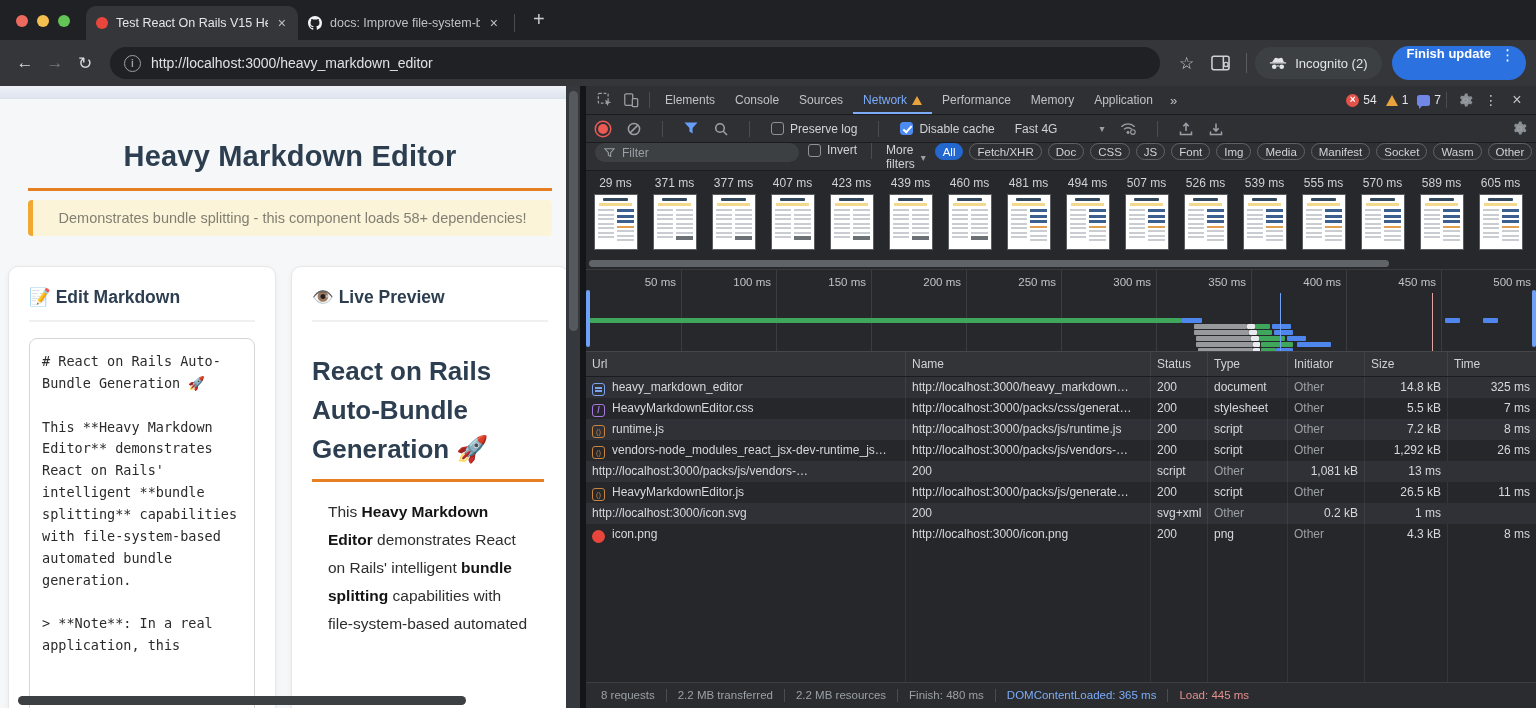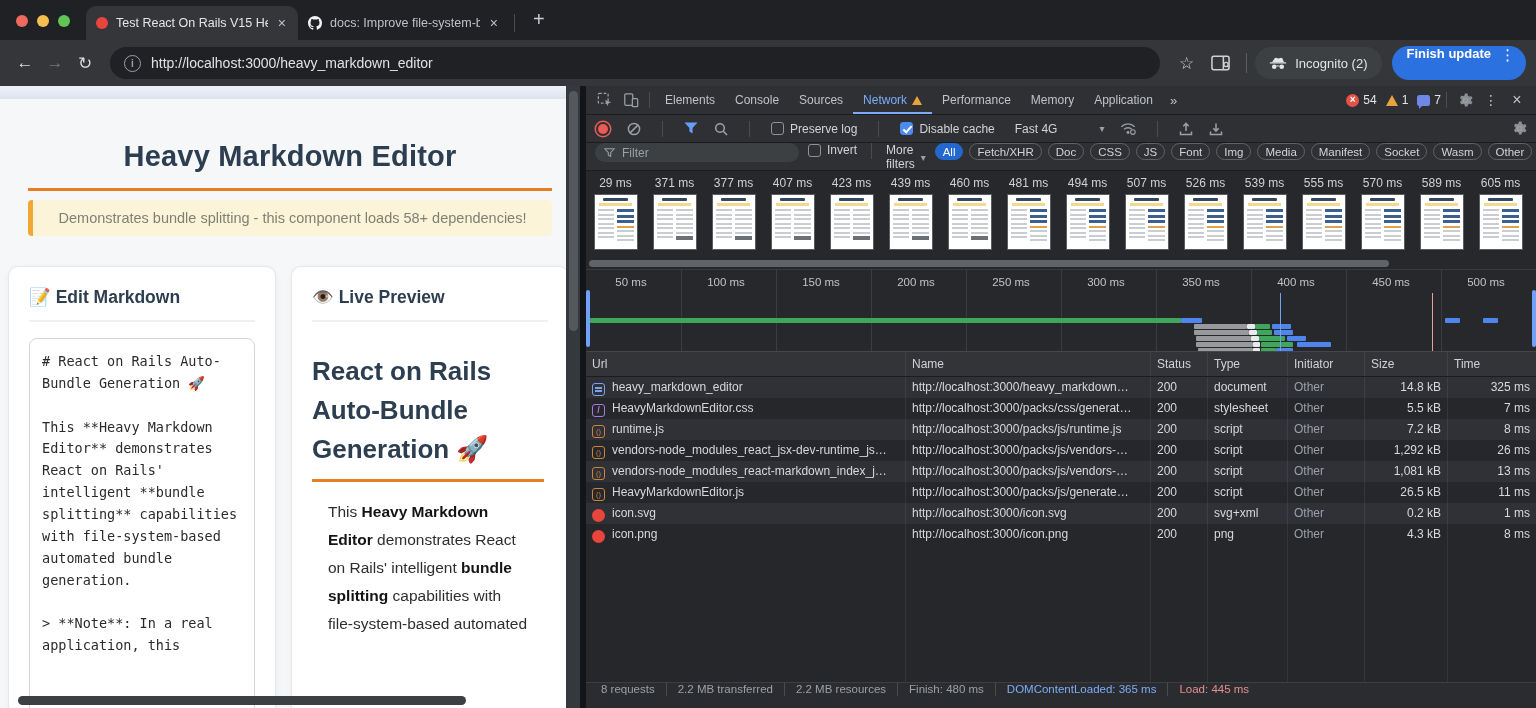--- a/index.html
+++ b/index.html
@@ -118,21 +118,21 @@
   .ft-col i{height:2px;background:#c9ccd1;display:block}
   .film-thumb.blue .ft-col.r i:nth-child(-n+3){background:#3b5f8f;height:3px}
   .film-thumb.blue .ft-col.r i:nth-child(4){background:#e0a050}
   .film-thumb.plain .ft-col.r i:nth-child(7){background:#6b7075;height:4px}
   
   .ovr-scroll{height:11px;background:#27282b;position:relative;flex:none}
   .ovr-thumb{position:absolute;left:3px;top:2px;height:7px;width:800px;background:#606367;border-radius:4px}
   .overview{height:81px;background:#27282b;border-top:1px solid #3a3b3e;border-bottom:1px solid #45464a;
             position:relative;overflow:hidden;flex:none}
   .ruler{display:flex;position:relative;z-index:2}
-  .tick{width:95px;flex:none;text-align:center;padding:6px 5px 0 0;box-sizing:border-box;color:#c0c3c7;font-size:11.5px}
+  .tick{width:95px;flex:none;text-align:right;padding:6px 5px 0 0;box-sizing:border-box;color:#c0c3c7;font-size:11.5px}
   .gline{position:absolute;top:0;bottom:0;width:1px;background:#3b3c40}
   .wbar{position:absolute;height:4.5px;border-radius:1px}
   .wbar.green{background:#3fa75b}.wbar.blue{background:#4e86ee}
   .wbar.gray{background:#97999c}.wbar.white{background:#e8eaed}
   .vline{position:absolute;top:23px;bottom:0;width:1.5px}
   .vline.dcl{background:#6ea1f7}.vline.load{background:#e4a3a3}
   .handle{position:absolute;top:20px;bottom:4px;width:4px;background:#6ea1f7;border-radius:2px;z-index:3}
   .handle.l{left:0}.handle.r{right:0}
   
   .net-grid{display:grid;grid-template-columns:319px 245px 57px 80px 77px 83px 89px}
@@ -152,21 +152,21 @@
   .ric.doc::after{content:"";position:absolute;left:2px;right:2px;top:3px;height:1.5px;background:#7ba2ec;
                   box-shadow:0 3px 0 #7ba2ec}
   .ric.css{border:1.5px solid #a778e0;color:#a778e0}
   .ric.css::after{content:"/";font-weight:bold;font-size:9px}
   .ric.js{border:1.5px solid #c88542;color:#c88542}
   .ric.js::after{content:"()";font-size:7.5px;letter-spacing:0}
   .ric.img{border-radius:50%;background:#e8463c}
   .net-empty{flex:1;background:#26272a}
   .net-empty .c{height:100%}
   
-  .dt-summary{height:25px;background:#2b2c2f;border-top:1px solid #3d3e42;display:flex;align-items:flex-start;
+  .dt-summary{height:25px;background:#2b2c2f;border-top:1px solid #3d3e42;display:flex;align-items:center;
               padding:0 4px;font-size:11.5px;color:#9aa0a6;flex:none}
   .sum-item{padding:0 11px;border-right:1px solid #4a4c50;line-height:13px;white-space:nowrap}
   .sum-item:last-child{border-right:none}
   .sum-item.blue{color:#7cacf8}.sum-item.red{color:#e58e8e}
   svg{display:block}
 </style>
 </head>
 <body>
 
 <div class="tabstrip">
@@ -1021,24 +1021,20 @@
         </span>
         <span class="c">http://localhost:3000/packs/js/vendors-…</span>
         <span class="c">200</span>
         <span class="c">script</span>
         <span class="c dim">Other</span>
         <span class="c num">1,292 kB</span>
         <span class="c num">26 ms</span>
       </div>
 
       <div class="net-grid net-row">
-        <span class="c name">
-          <i class="ric js"></i>
-          <span>vendors-node_modules_react-markdown_index_j…</span>
-        </span>
         <span class="c">http://localhost:3000/packs/js/vendors-…</span>
         <span class="c">200</span>
         <span class="c">script</span>
         <span class="c dim">Other</span>
         <span class="c num">1,081 kB</span>
         <span class="c num">13 ms</span>
       </div>
 
       <div class="net-grid net-row">
         <span class="c name">
@@ -1047,24 +1043,20 @@
         </span>
         <span class="c">http://localhost:3000/packs/js/generate…</span>
         <span class="c">200</span>
         <span class="c">script</span>
         <span class="c dim">Other</span>
         <span class="c num">26.5 kB</span>
         <span class="c num">11 ms</span>
       </div>
 
       <div class="net-grid net-row">
-        <span class="c name">
-          <i class="ric img"></i>
-          <span>icon.svg</span>
-        </span>
         <span class="c">http://localhost:3000/icon.svg</span>
         <span class="c">200</span>
         <span class="c">svg+xml</span>
         <span class="c dim">Other</span>
         <span class="c num">0.2 kB</span>
         <span class="c num">1 ms</span>
       </div>
 
       <div class="net-grid net-row">
         <span class="c name">

